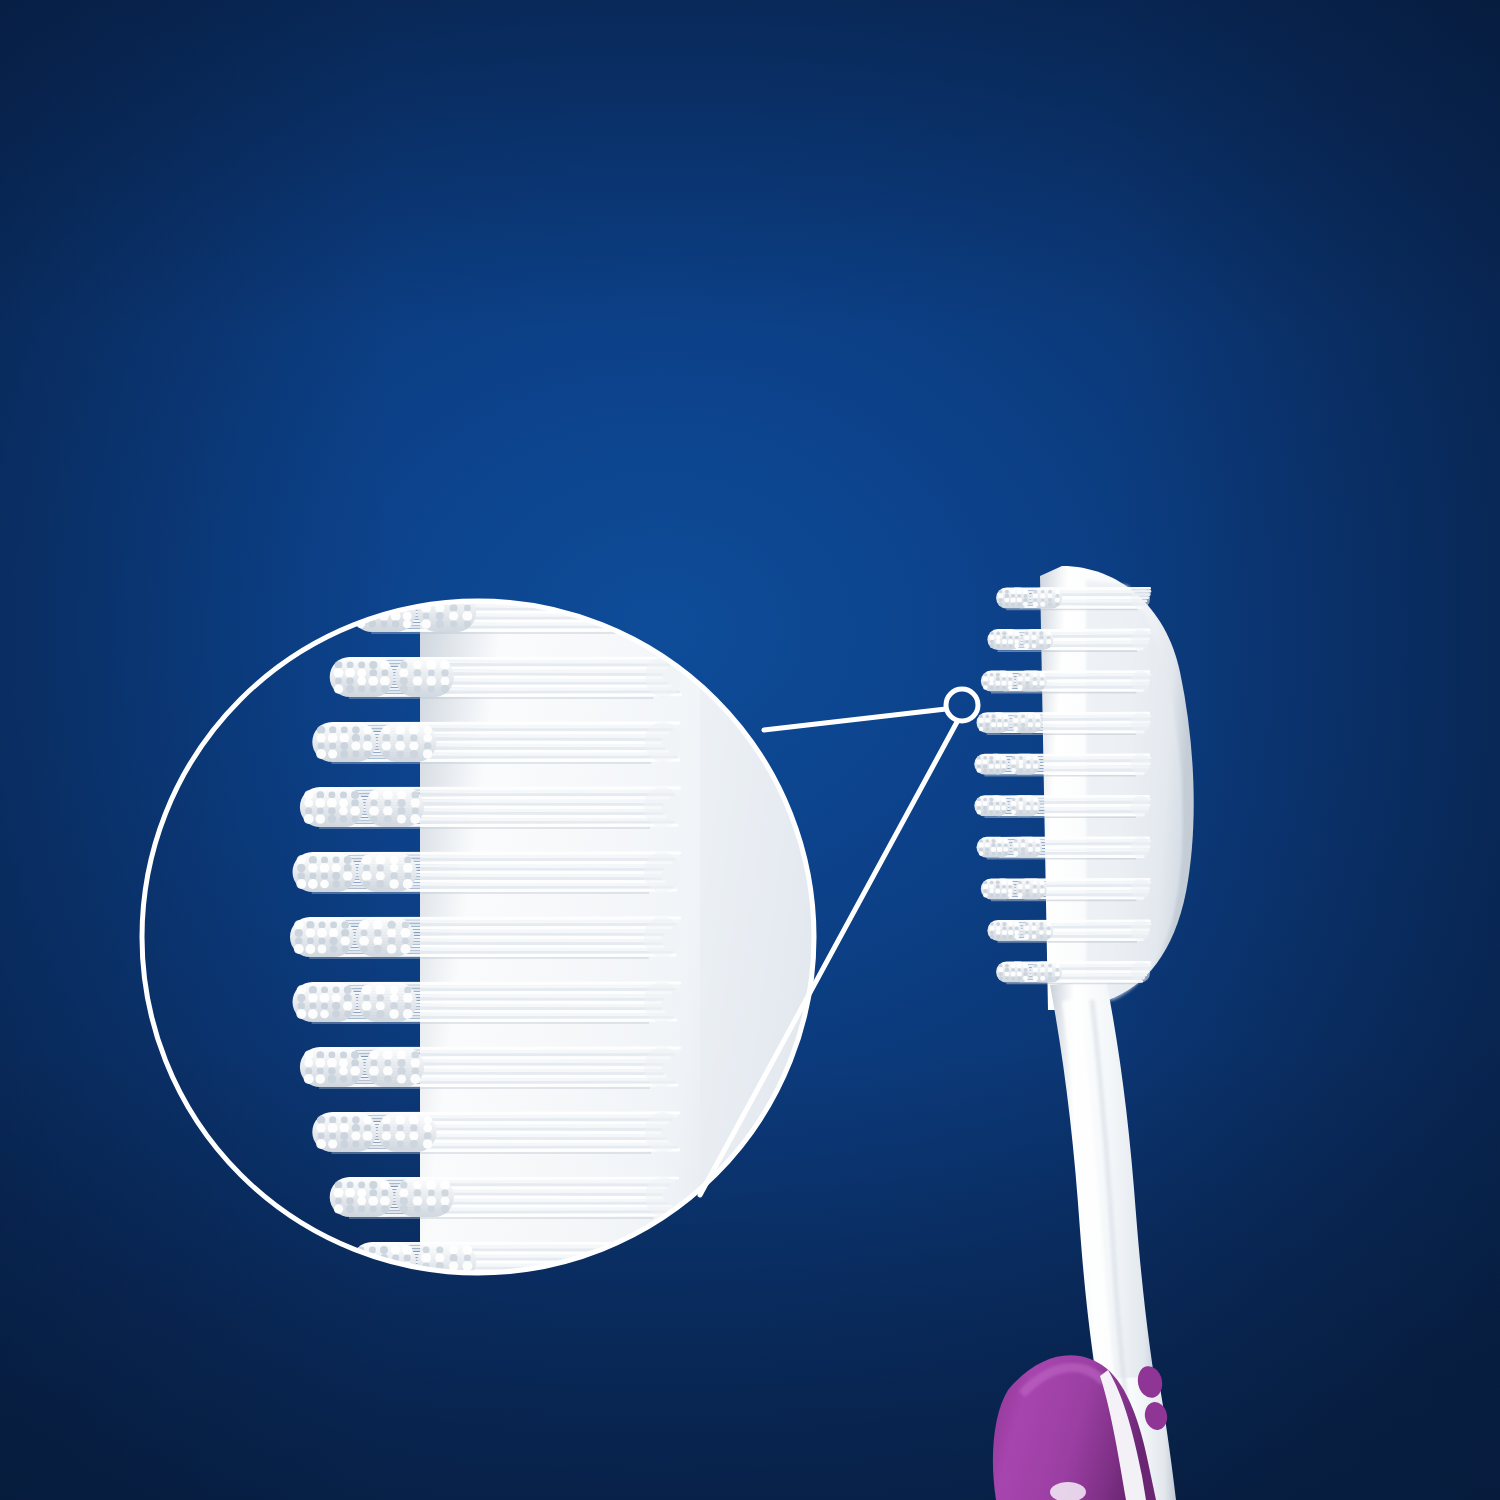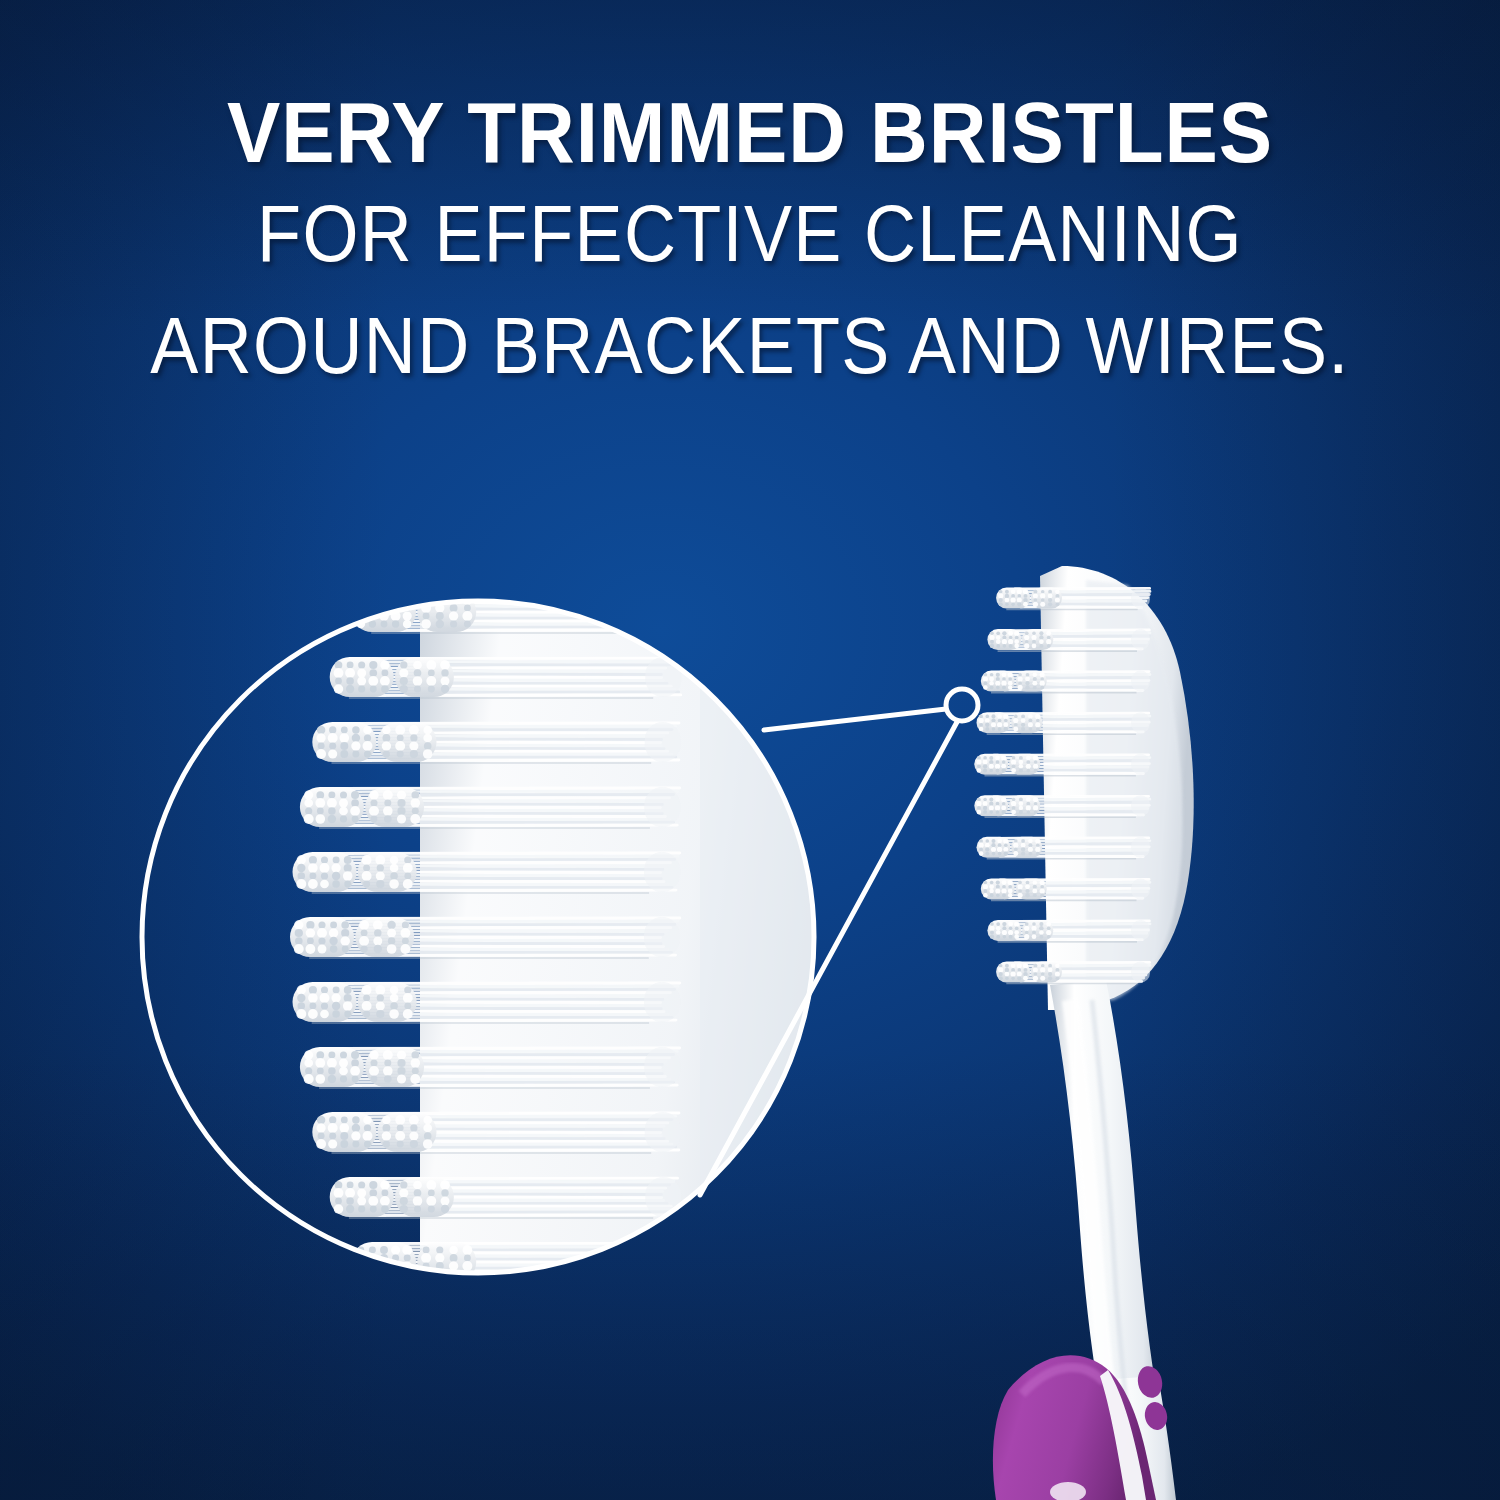--- a/index.html
+++ b/index.html
@@ -1279,18 +1279,13 @@
             <circle cx="1057.4" cy="965.7" r="2.30" fill="#ffffff" opacity="0.9"></circle>
             <circle cx="1057.4" cy="969.9" r="1.98" fill="#ccd5de" opacity="0.9"></circle>
             <circle cx="1057.4" cy="974.1" r="2.53" fill="#ffffff" opacity="0.9"></circle>
             <circle cx="1057.4" cy="978.3" r="1.82" fill="#ccd5de" opacity="0.9"></circle>
             <line x1="1006.3" y1="983.5" x2="1137.7" y2="983.5" stroke="#b9c3ce" stroke-width="1.6" opacity="0.5"></line>
           </g>
         </g>
     </g>
   </svg>
 
-  <div id="headline">
-    <span class="hl" id="hl1">VERY TRIMMED BRISTLES</span>
-    <span class="hl" id="hl2">FOR EFFECTIVE CLEANING</span>
-    <span class="hl" id="hl3">AROUND BRACKETS AND WIRES.</span>
-  </div>
 </div>
 
 </body></html>

